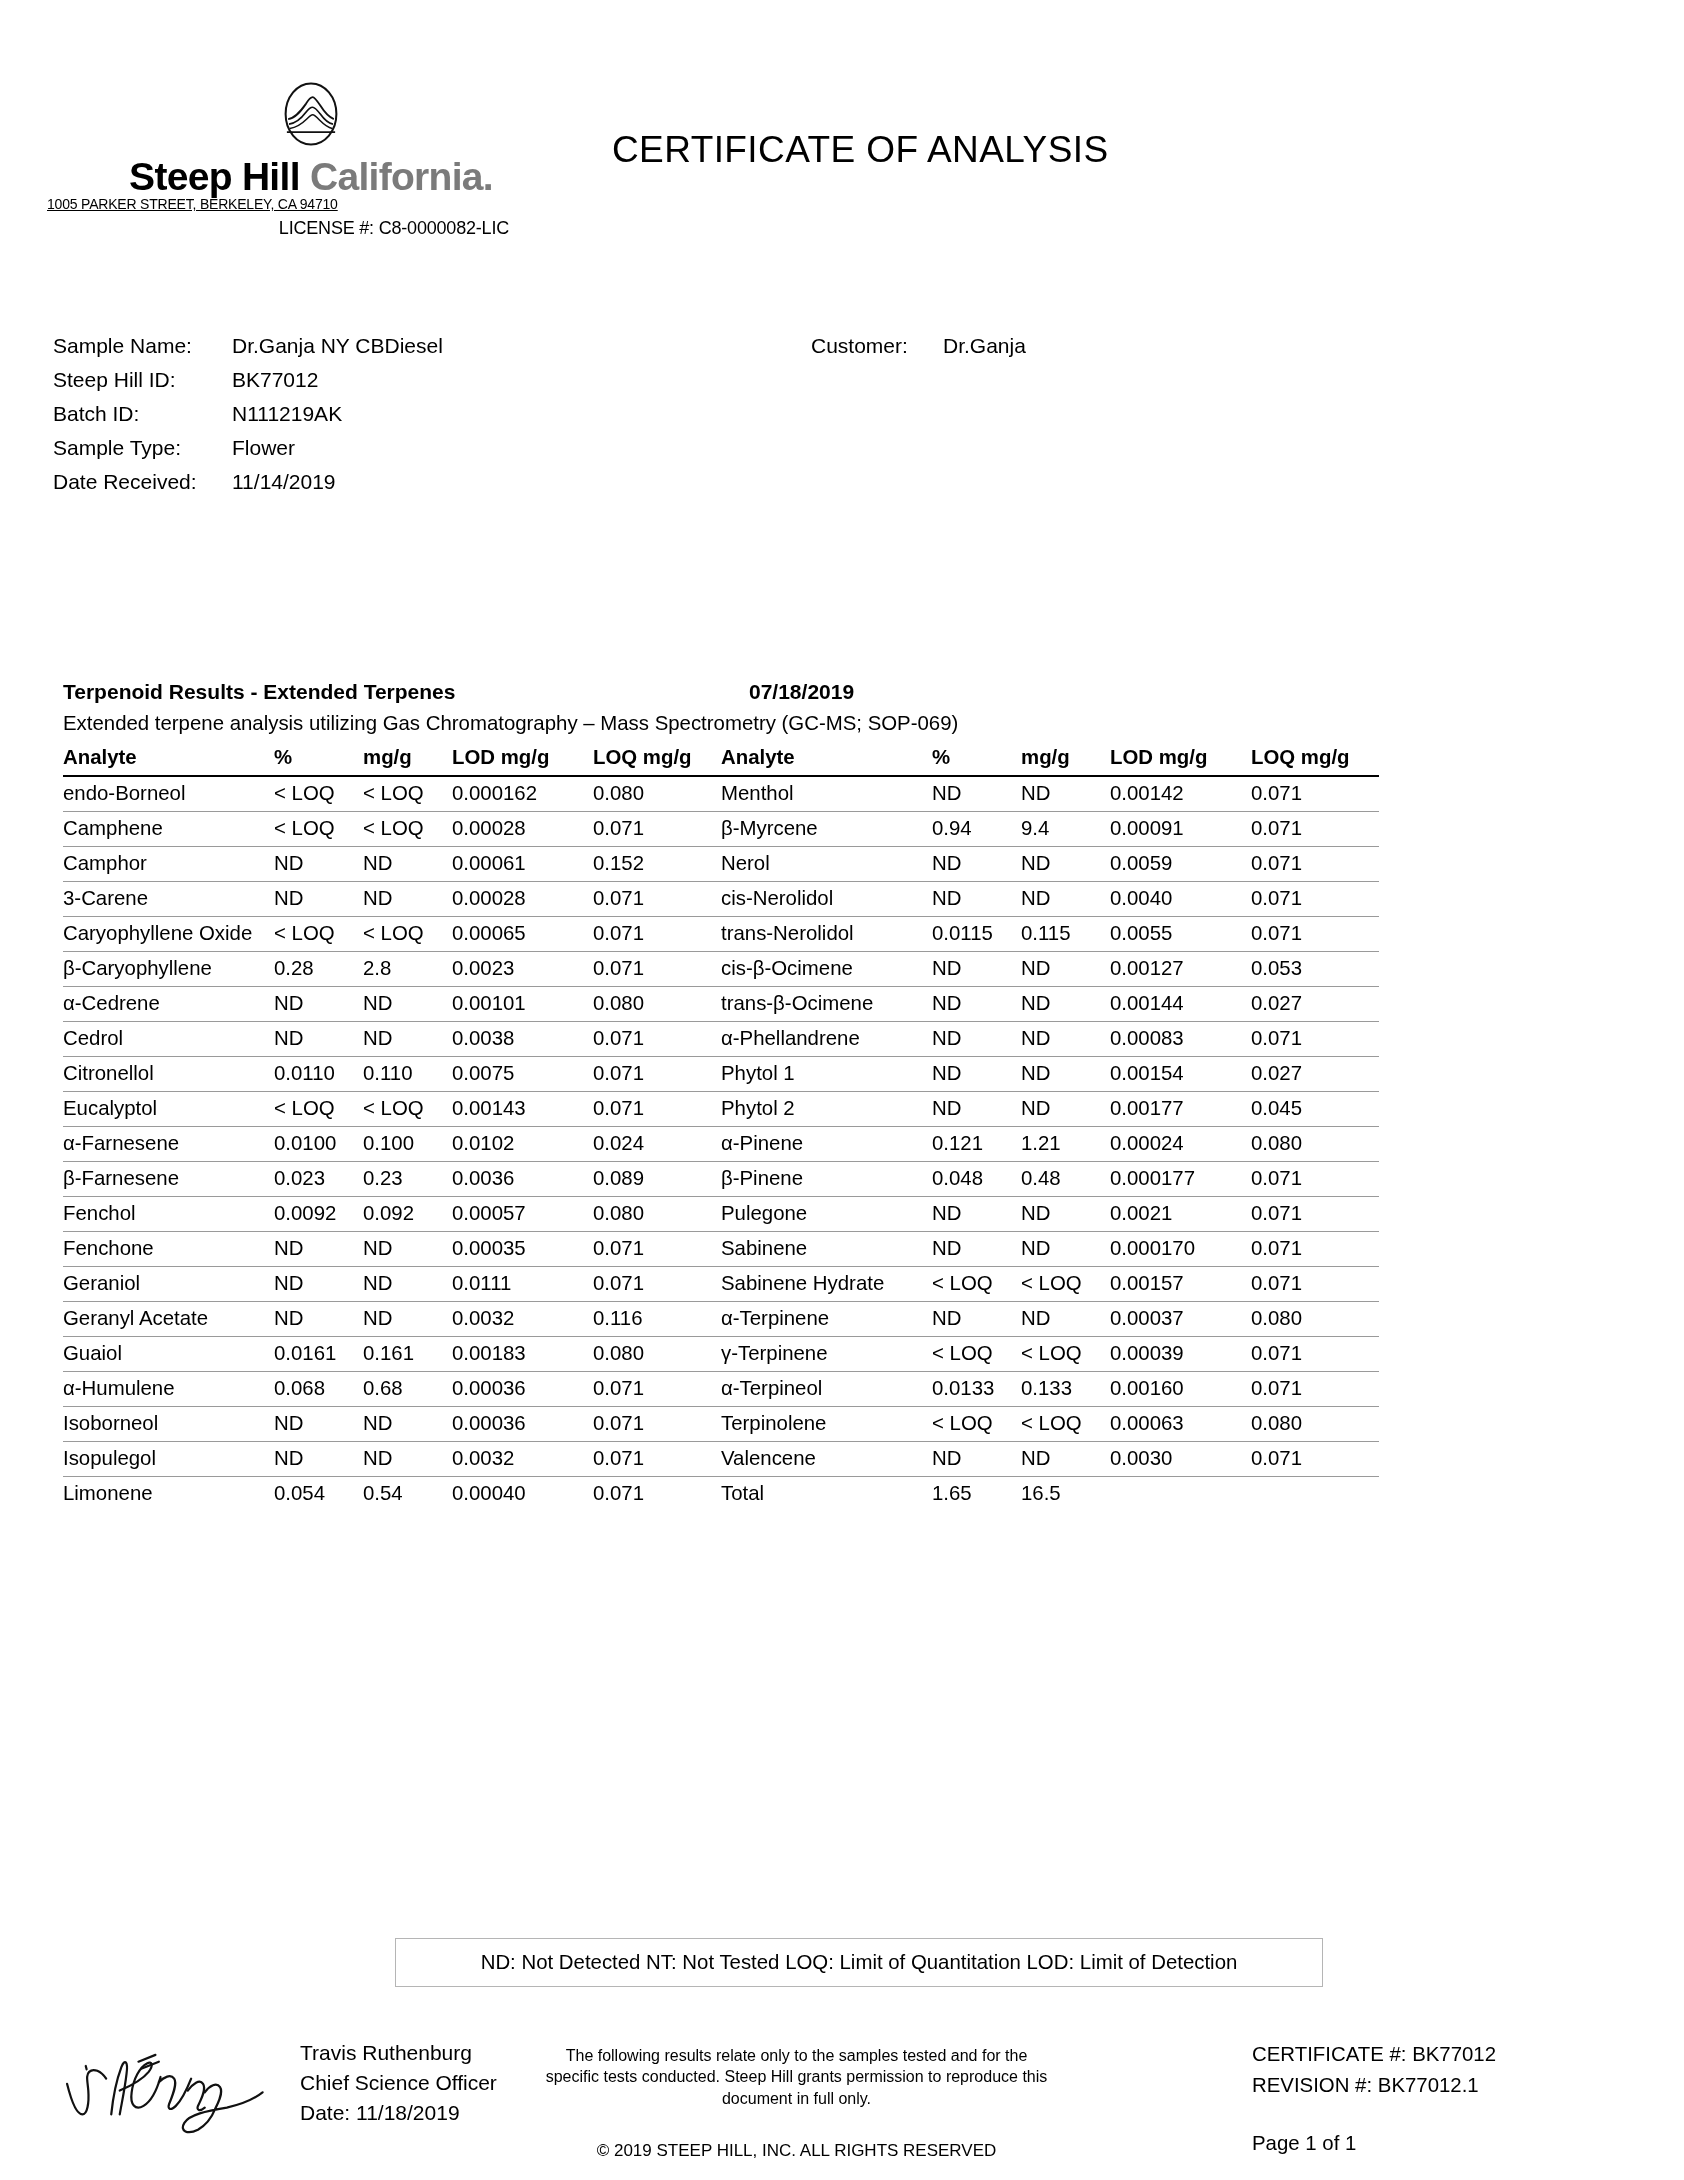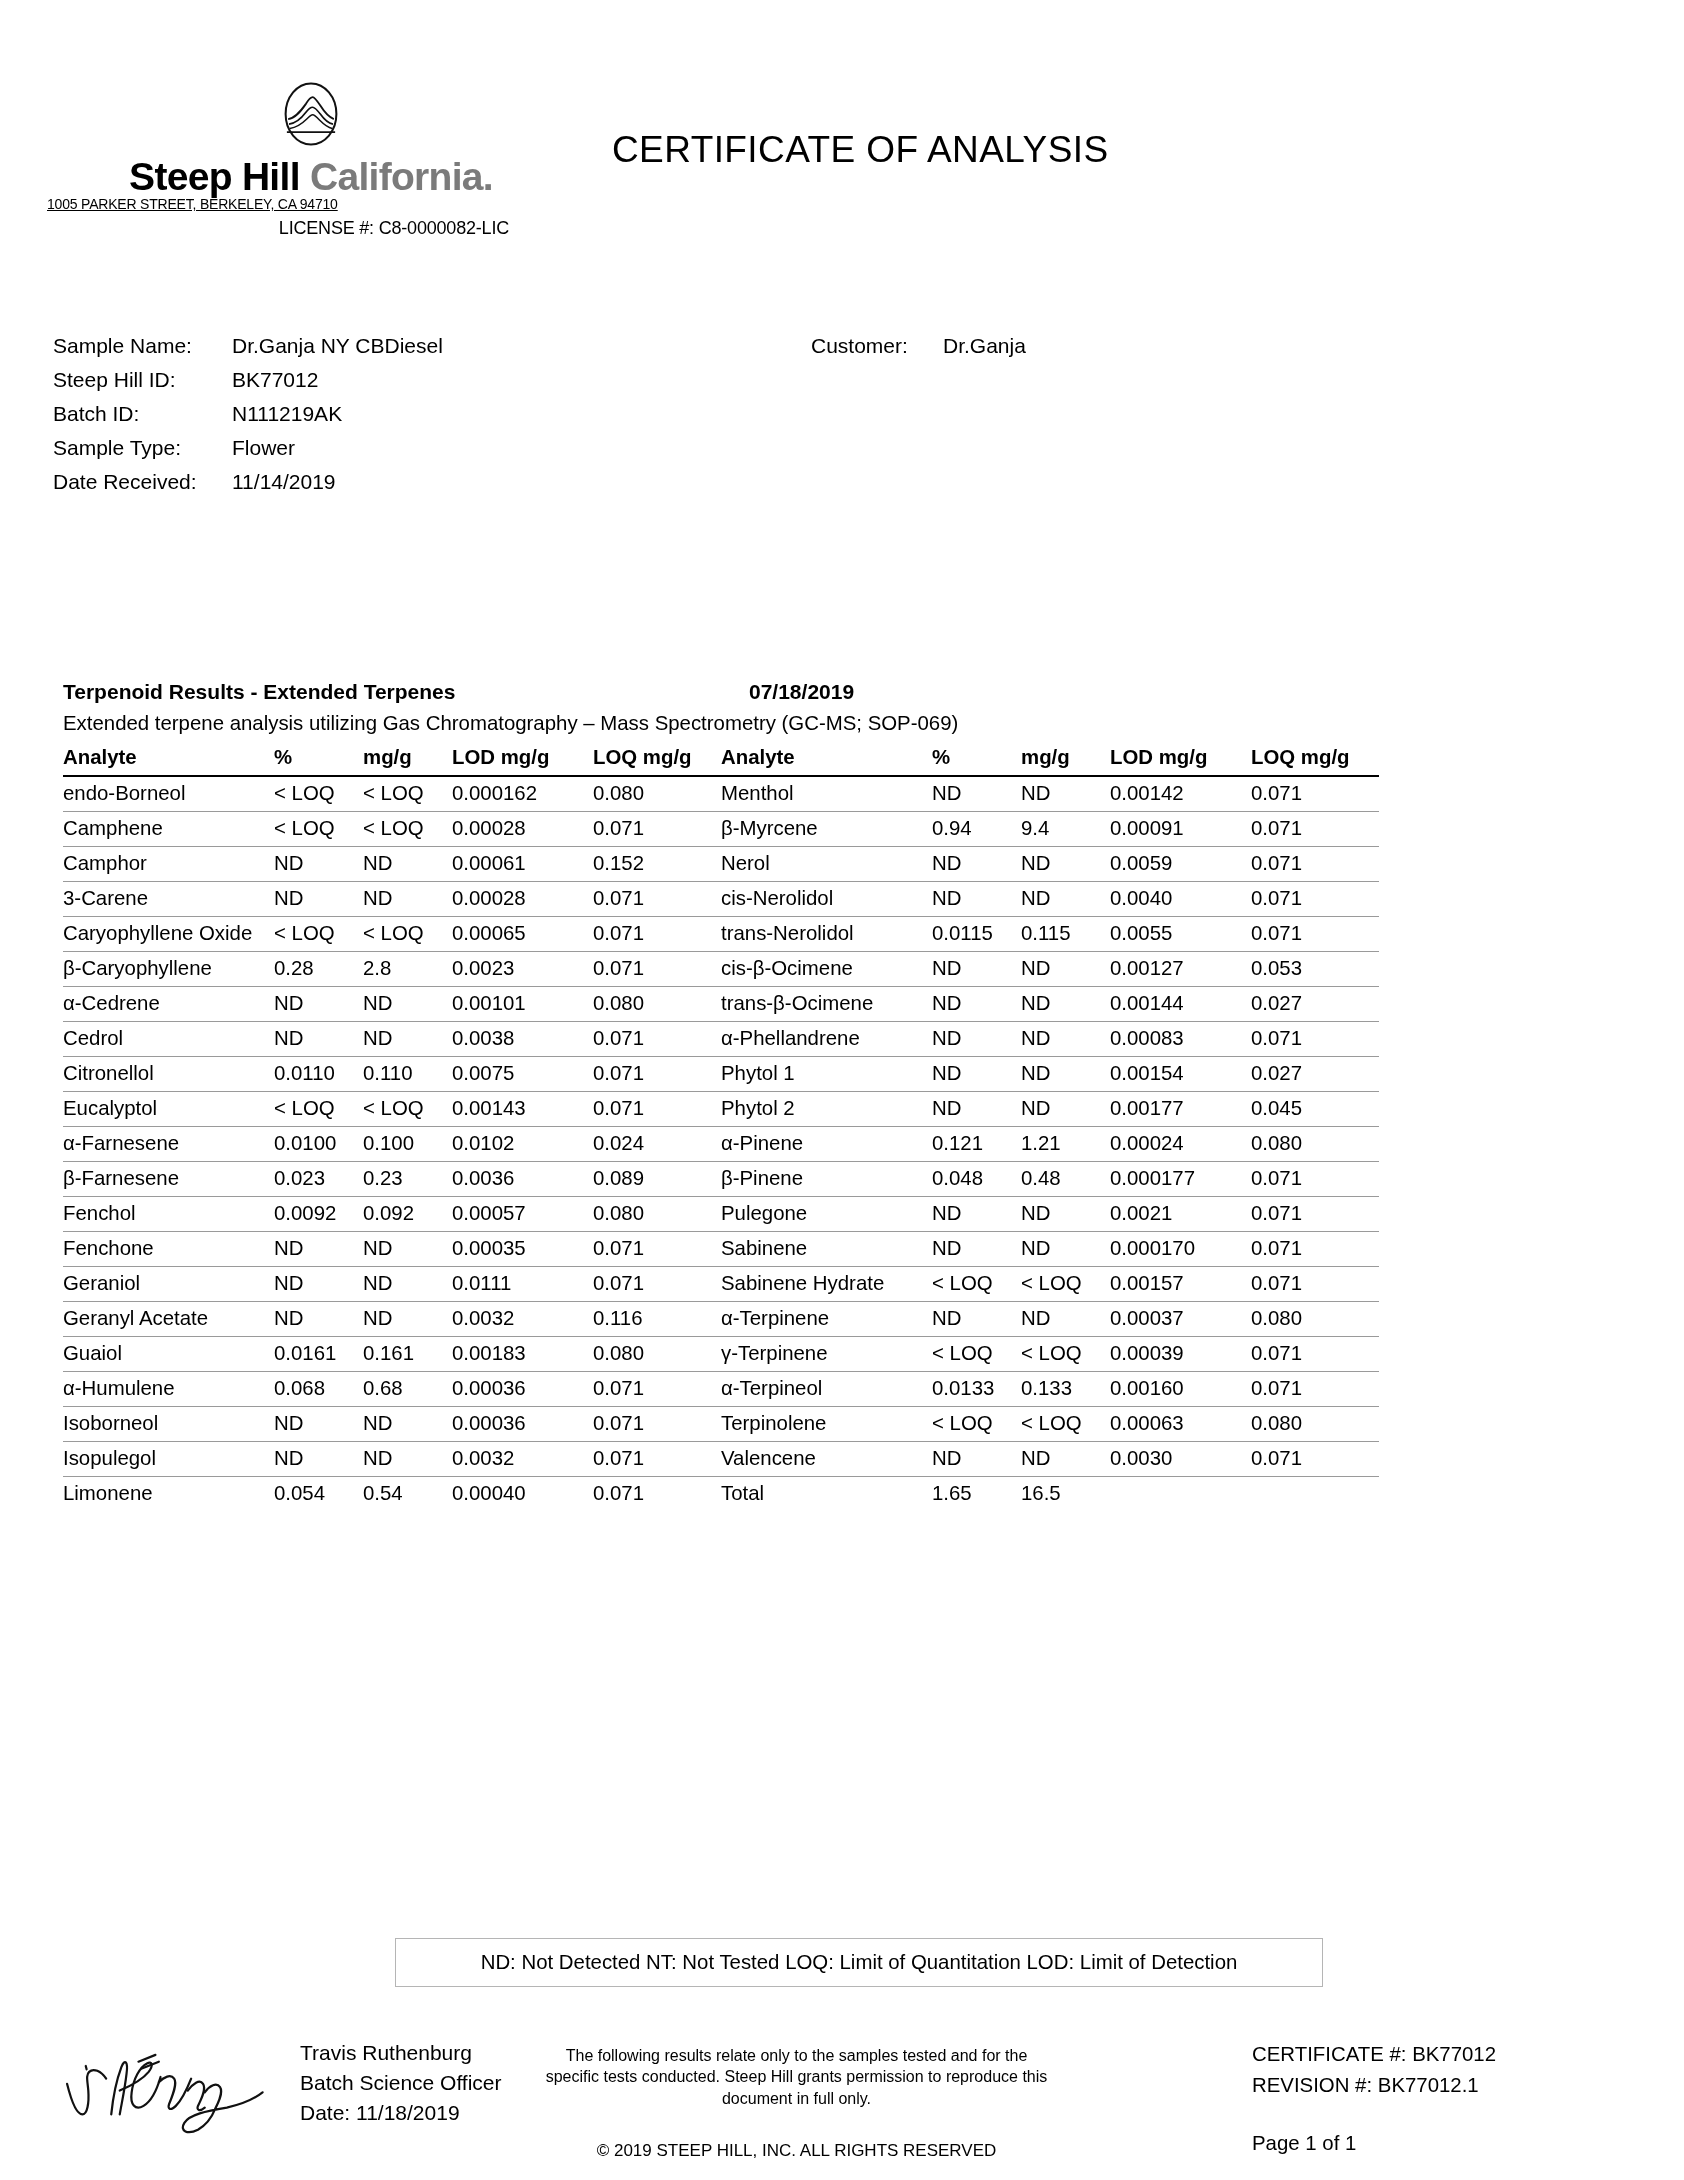--- a/index.html
+++ b/index.html
@@ -551,21 +551,21 @@
         <path d="M92 22 L112 14 M96 30 L116 22"></path>
         <path d="M116 46 C122 40 130 36 134 42 C138 48 132 62 128 72 C126 78 130 80 136 74 C144 66 150 52 154 42"></path>
         <path d="M150 56 C156 48 164 42 168 48 C172 54 166 66 162 74 C160 79 164 81 170 76"></path>
         <path d="M170 58 C176 50 184 46 188 52 C192 58 186 70 182 78 C178 88 172 96 162 102 C150 108 140 104 146 94 C152 84 172 80 196 76 C214 72 228 66 238 58"></path>
       </g>
     </svg>
   </span>
 
   <div class="sig-name-block">
     <div>Travis Ruthenburg</div>
-    <div>Batch Science Officer</div>
+    <div>Chief Science Officer</div>
     <div>Date: 11/18/2019</div>
   </div>
 
   <div class="disclaimer">The following results relate only to the samples tested and for the specific tests conducted. Steep Hill grants permission to reproduce this document in full only.</div>
   <div class="copyright">© 2019 STEEP HILL, INC. ALL RIGHTS RESERVED</div>
 
   <div class="cert-block">
     <div>CERTIFICATE #: BK77012</div>
     <div>REVISION #: BK77012.1</div>
     <div class="cert-page">Page 1 of 1</div>

